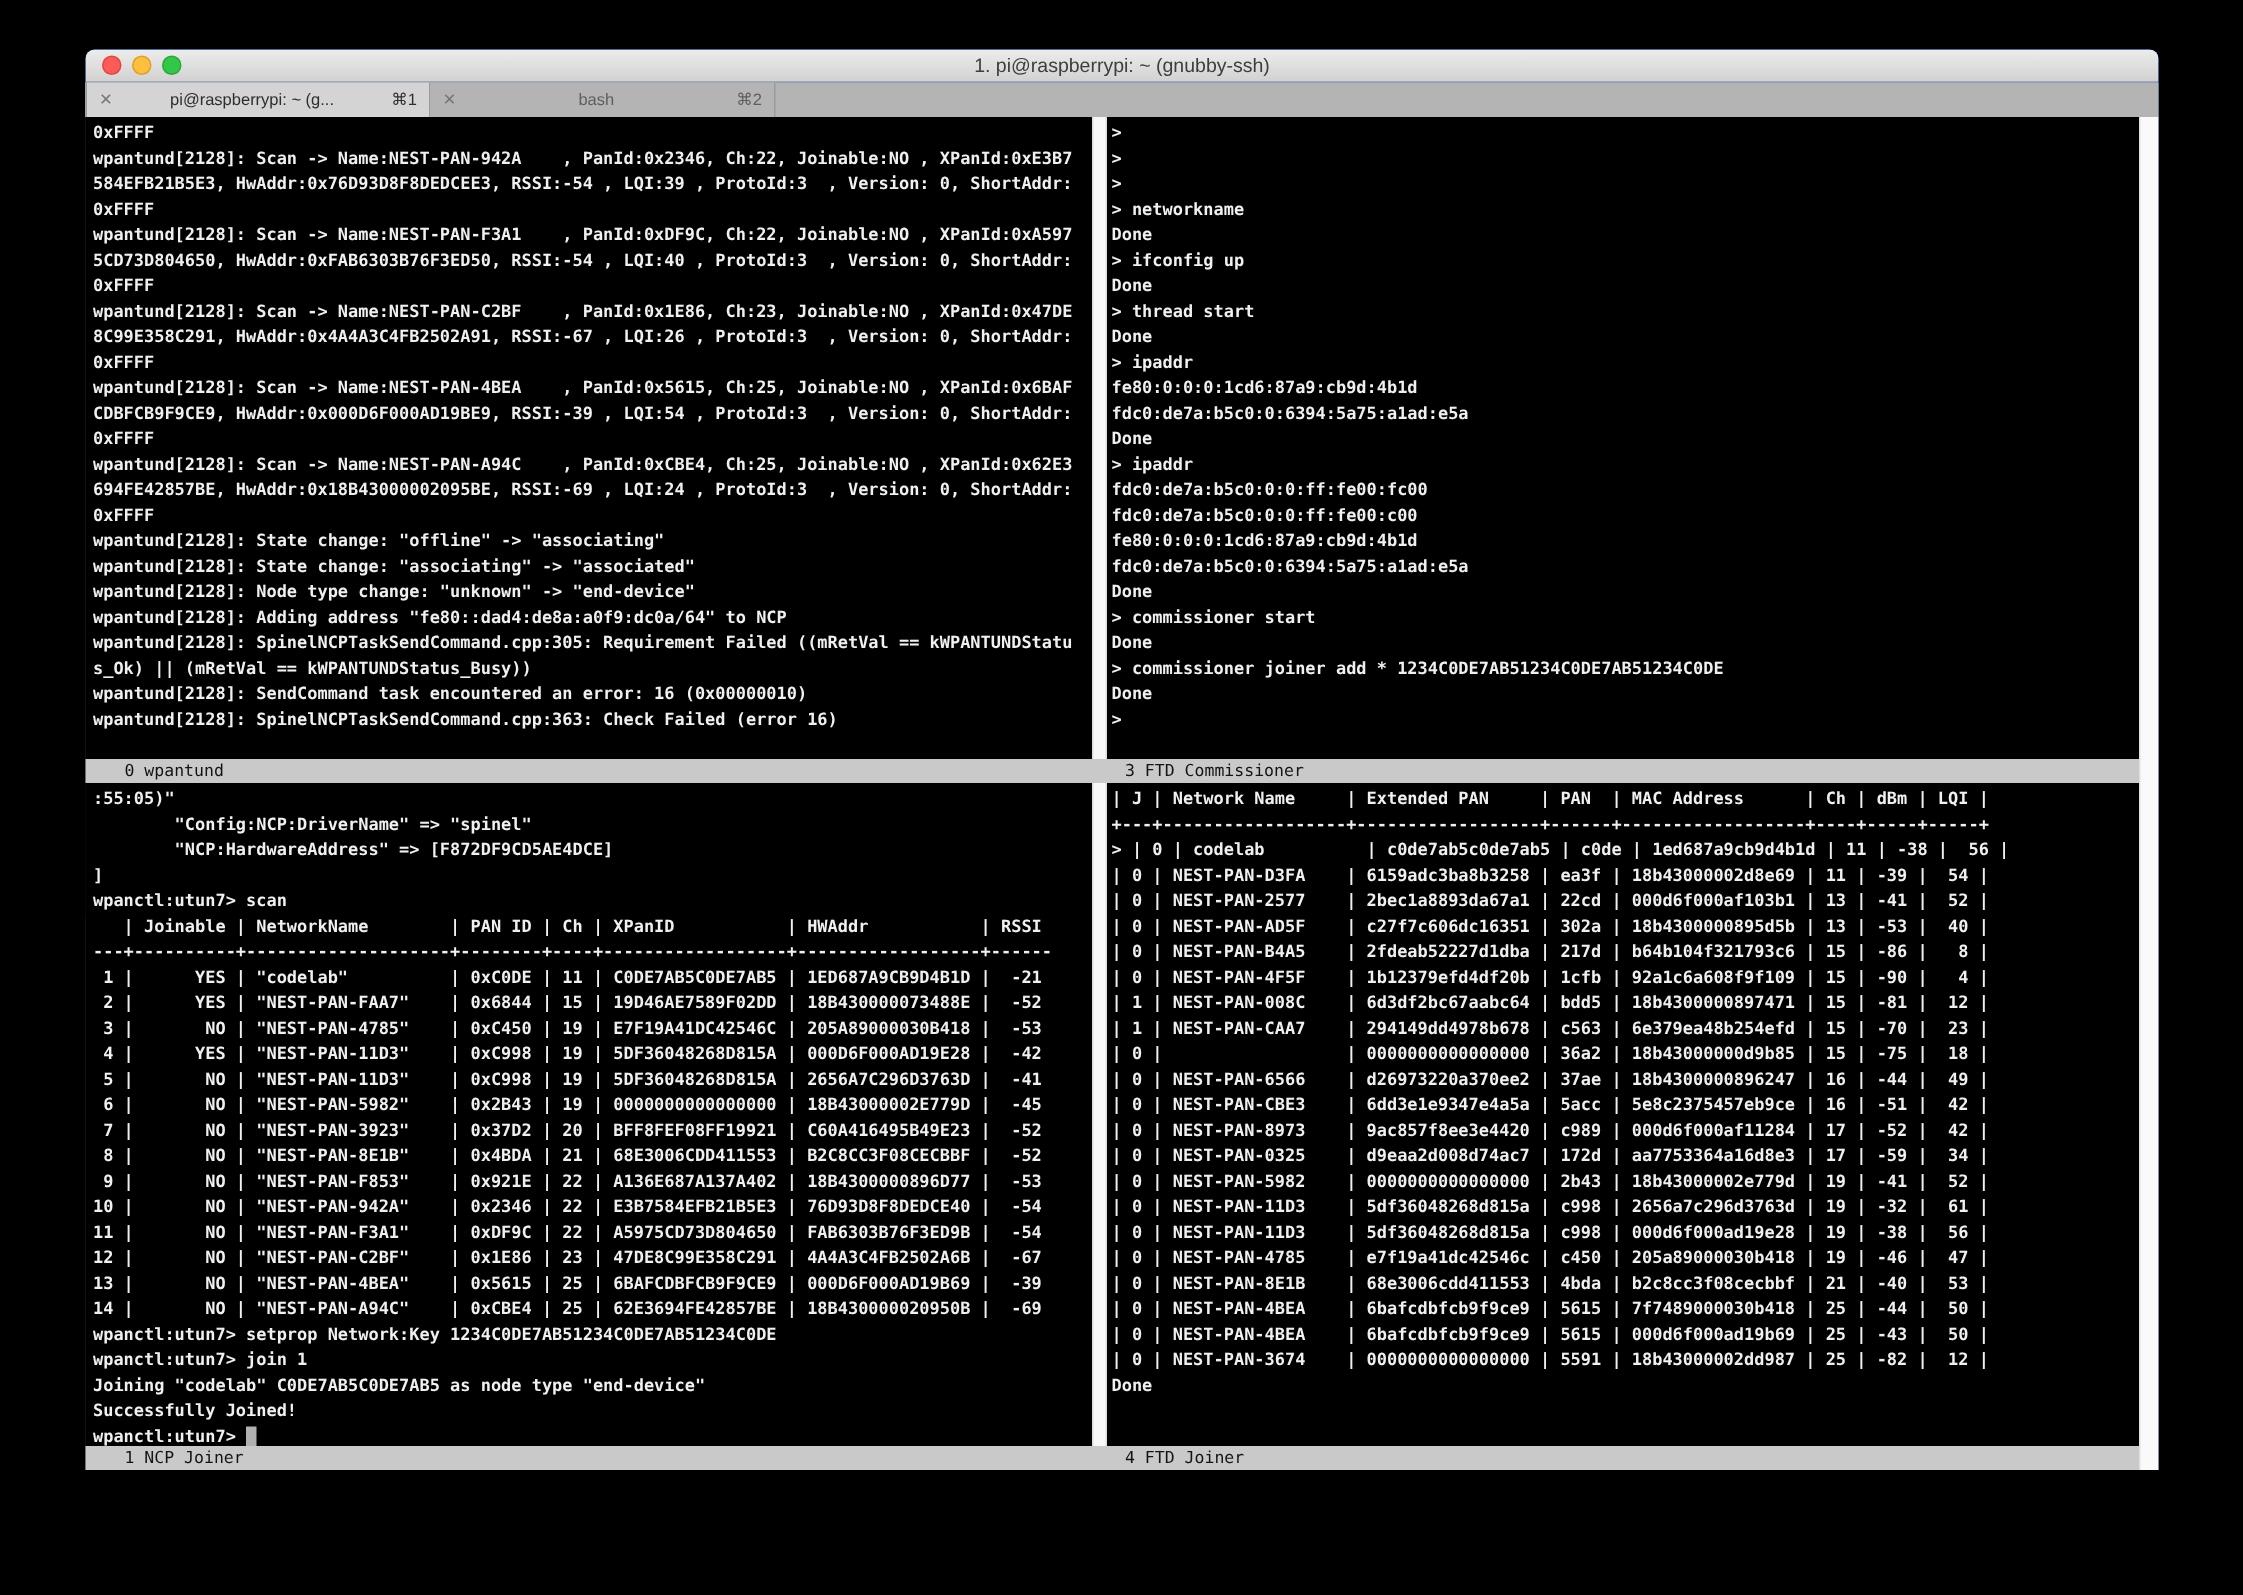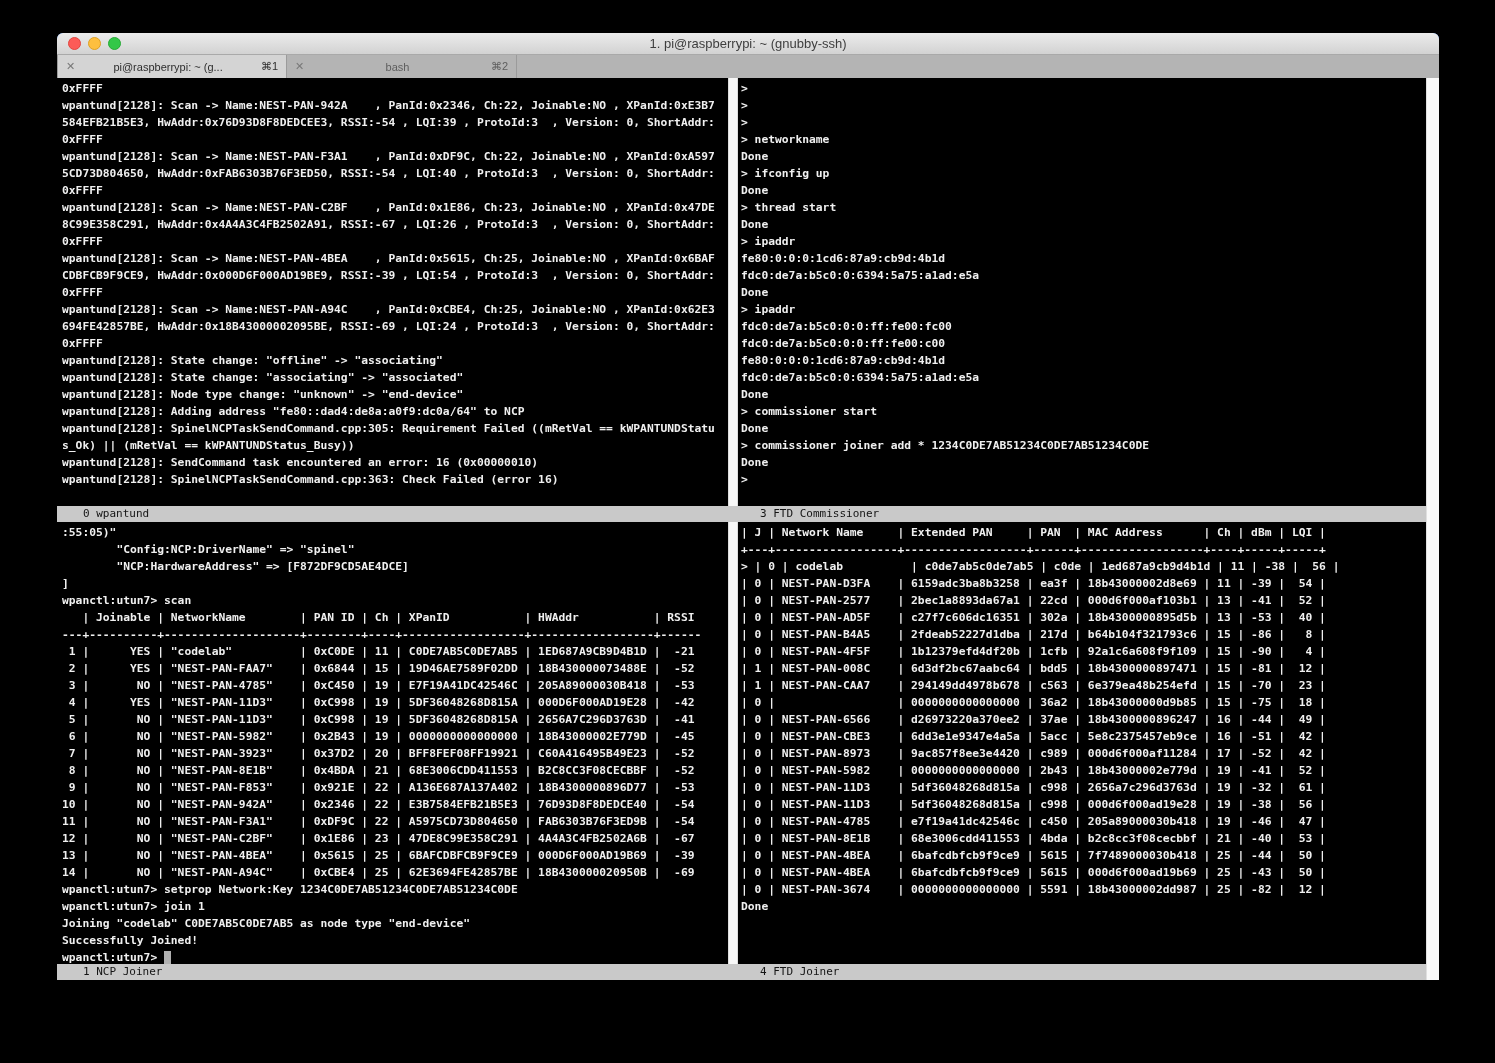--- a/index.html
+++ b/index.html
@@ -71,21 +71,21 @@
     background:#fafafa; border-left:1px solid #e0e0e0; box-sizing:border-box;
   }
   .hbar {
     position:absolute; left:0; width:1369px; height:16px;
     background:#c9c9c9; color:#141414;
     font-family:"DejaVu Sans Mono", monospace; font-size:11px; line-height:16px;
   }
   #bar1 { top:428px; }
   #bar2 { top:886px; }
   .bartext-left  { position:absolute; left:26px;  white-space:pre; }
-  .bartext-right { position:absolute; left:693px; white-space:pre;margin-left:10px; }
+  .bartext-right { position:absolute; left:693px; white-space:pre; }
   .promptline { display:flex; align-items:center; }
   .promptline span { white-space:pre; }
   .cursor { width:7px; height:13px; background:#b0b0b0; display:inline-block; }
 </style>
 </head>
 <body>
 
 <div class="window">
 
   <div class="titlebar">
@@ -216,20 +216,21 @@
         <div class="tline">| 0 | NEST-PAN-2577    | 2bec1a8893da67a1 | 22cd | 000d6f000af103b1 | 13 | -41 |  52 |</div>
         <div class="tline">| 0 | NEST-PAN-AD5F    | c27f7c606dc16351 | 302a | 18b4300000895d5b | 13 | -53 |  40 |</div>
         <div class="tline">| 0 | NEST-PAN-B4A5    | 2fdeab52227d1dba | 217d | b64b104f321793c6 | 15 | -86 |   8 |</div>
         <div class="tline">| 0 | NEST-PAN-4F5F    | 1b12379efd4df20b | 1cfb | 92a1c6a608f9f109 | 15 | -90 |   4 |</div>
         <div class="tline">| 1 | NEST-PAN-008C    | 6d3df2bc67aabc64 | bdd5 | 18b4300000897471 | 15 | -81 |  12 |</div>
         <div class="tline">| 1 | NEST-PAN-CAA7    | 294149dd4978b678 | c563 | 6e379ea48b254efd | 15 | -70 |  23 |</div>
         <div class="tline">| 0 |                  | 0000000000000000 | 36a2 | 18b43000000d9b85 | 15 | -75 |  18 |</div>
         <div class="tline">| 0 | NEST-PAN-6566    | d26973220a370ee2 | 37ae | 18b4300000896247 | 16 | -44 |  49 |</div>
         <div class="tline">| 0 | NEST-PAN-CBE3    | 6dd3e1e9347e4a5a | 5acc | 5e8c2375457eb9ce | 16 | -51 |  42 |</div>
         <div class="tline">| 0 | NEST-PAN-8973    | 9ac857f8ee3e4420 | c989 | 000d6f000af11284 | 17 | -52 |  42 |</div>
+        <div class="tline">| 0 | NEST-PAN-0325    | d9eaa2d008d74ac7 | 172d | aa7753364a16d8e3 | 17 | -59 |  34 |</div>
         <div class="tline">| 0 | NEST-PAN-5982    | 0000000000000000 | 2b43 | 18b43000002e779d | 19 | -41 |  52 |</div>
         <div class="tline">| 0 | NEST-PAN-11D3    | 5df36048268d815a | c998 | 2656a7c296d3763d | 19 | -32 |  61 |</div>
         <div class="tline">| 0 | NEST-PAN-11D3    | 5df36048268d815a | c998 | 000d6f000ad19e28 | 19 | -38 |  56 |</div>
         <div class="tline">| 0 | NEST-PAN-4785    | e7f19a41dc42546c | c450 | 205a89000030b418 | 19 | -46 |  47 |</div>
         <div class="tline">| 0 | NEST-PAN-8E1B    | 68e3006cdd411553 | 4bda | b2c8cc3f08cecbbf | 21 | -40 |  53 |</div>
         <div class="tline">| 0 | NEST-PAN-4BEA    | 6bafcdbfcb9f9ce9 | 5615 | 7f7489000030b418 | 25 | -44 |  50 |</div>
         <div class="tline">| 0 | NEST-PAN-4BEA    | 6bafcdbfcb9f9ce9 | 5615 | 000d6f000ad19b69 | 25 | -43 |  50 |</div>
         <div class="tline">| 0 | NEST-PAN-3674    | 0000000000000000 | 5591 | 18b43000002dd987 | 25 | -82 |  12 |</div>
         <div class="tline">Done</div>
       </div>

